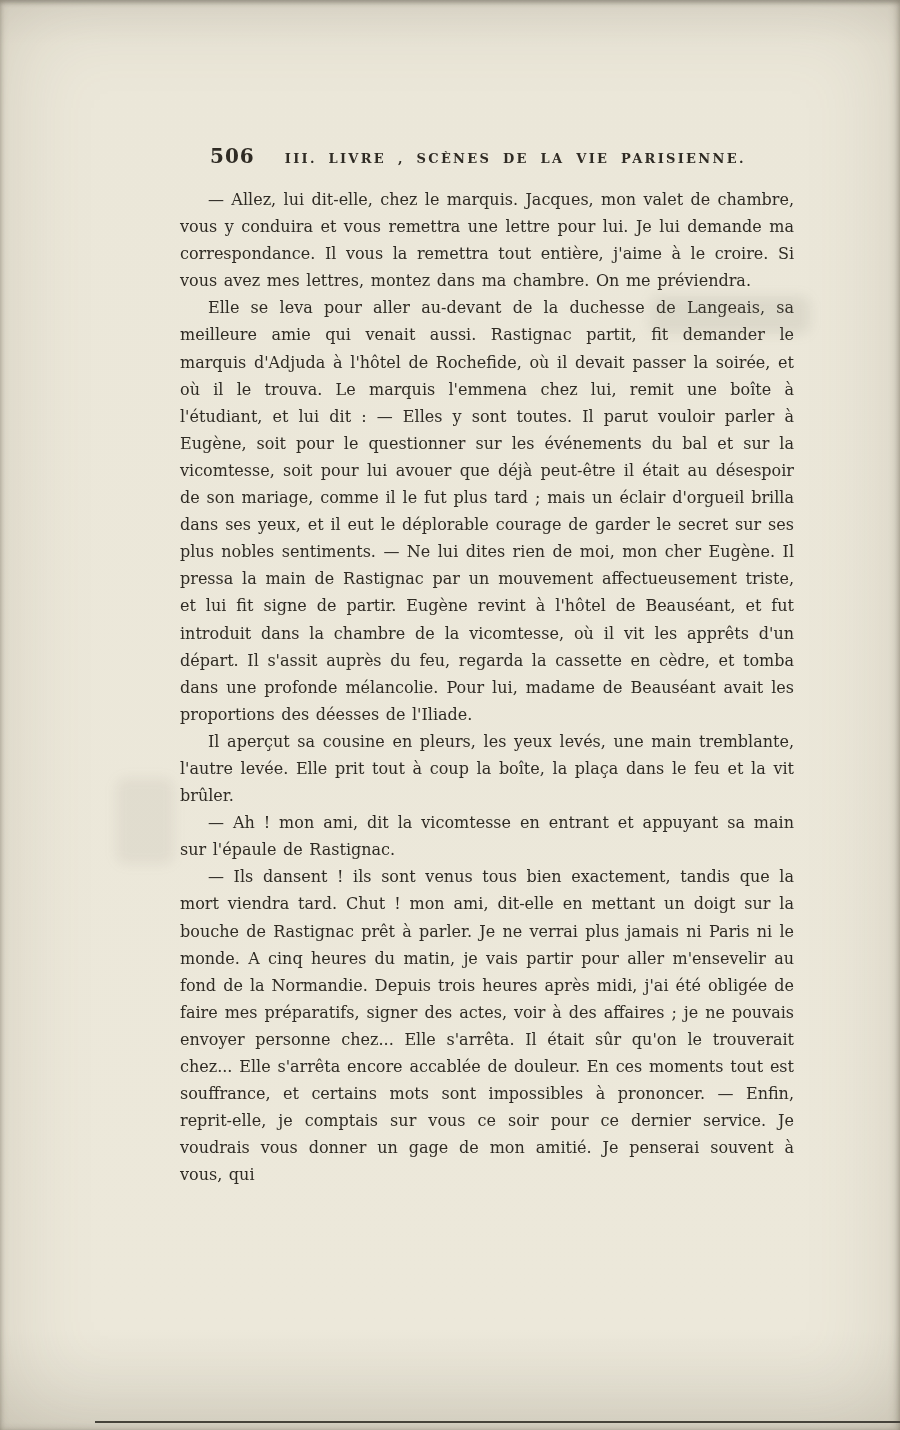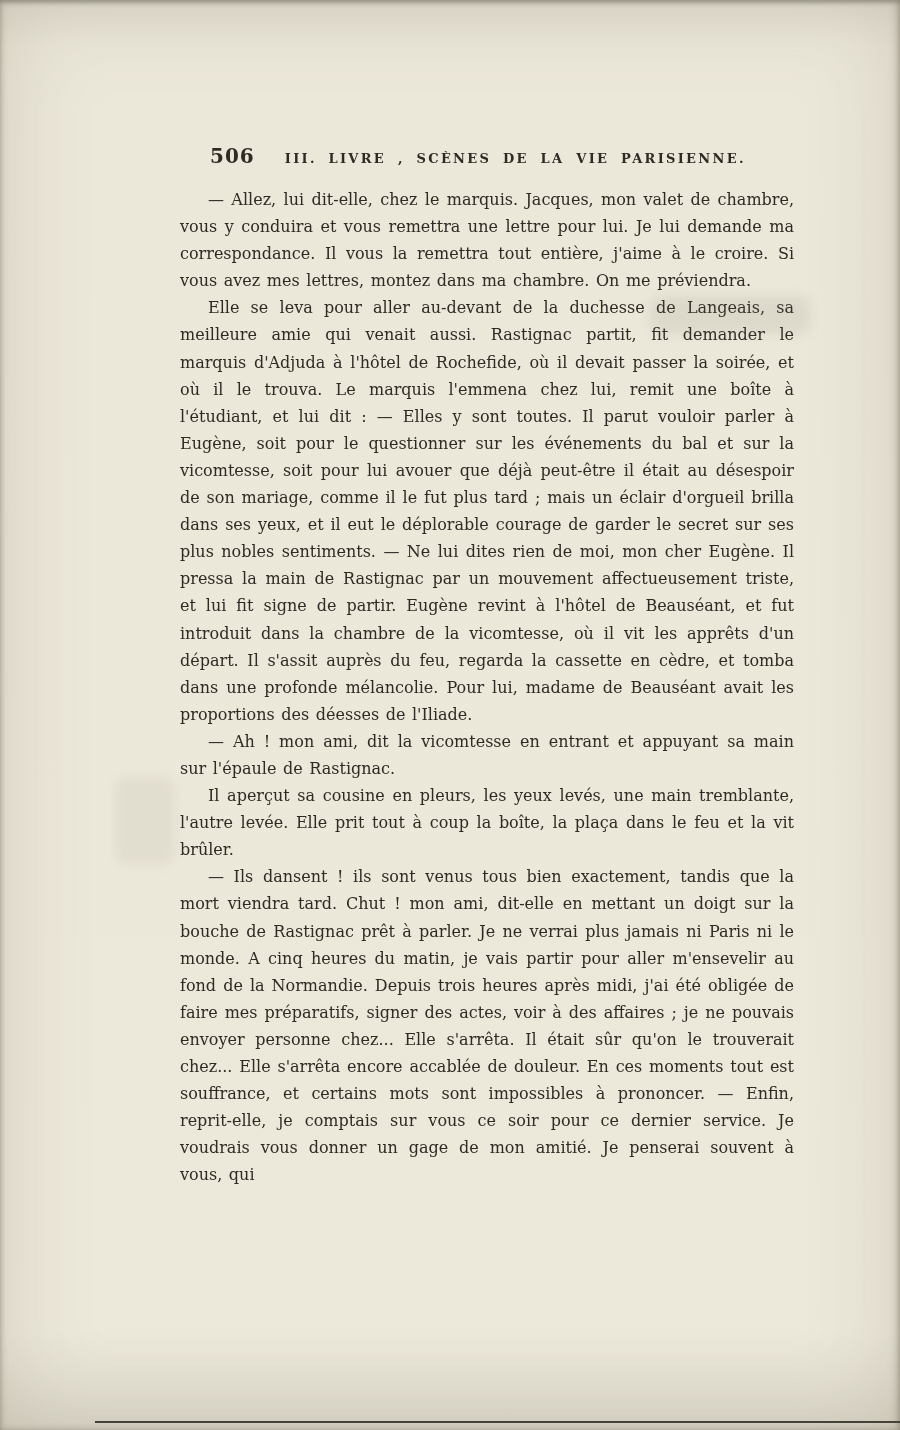--- a/index.html
+++ b/index.html
@@ -82,23 +82,23 @@
 
     <div class="header">
       <span class="pagenum">506</span>
       <span class="running">III. LIVRE , SCÈNES DE LA VIE PARISIENNE.</span>
     </div>
 
     <p class="para">— Allez, lui dit-elle, chez le marquis. Jacques, mon valet de chambre, vous y conduira et vous remettra une lettre pour lui. Je lui demande ma correspondance. Il vous la remettra tout entière, j'aime à le croire. Si vous avez mes lettres, montez dans ma chambre. On me préviendra.</p>
 
     <p class="para">Elle se leva pour aller au-devant de la duchesse de Langeais, sa meilleure amie qui venait aussi. Rastignac partit, fit demander le marquis d'Adjuda à l'hôtel de Rochefide, où il devait passer la soirée, et où il le trouva. Le marquis l'emmena chez lui, remit une boîte à l'étudiant, et lui dit : — Elles y sont toutes. Il parut vouloir parler à Eugène, soit pour le questionner sur les événements du bal et sur la vicomtesse, soit pour lui avouer que déjà peut-être il était au désespoir de son mariage, comme il le fut plus tard ; mais un éclair d'orgueil brilla dans ses yeux, et il eut le déplorable courage de garder le secret sur ses plus nobles sentiments. — Ne lui dites rien de moi, mon cher Eugène. Il pressa la main de Rastignac par un mouvement affectueusement triste, et lui fit signe de partir. Eugène revint à l'hôtel de Beauséant, et fut introduit dans la chambre de la vicomtesse, où il vit les apprêts d'un départ. Il s'assit auprès du feu, regarda la cassette en cèdre, et tomba dans une profonde mélancolie. Pour lui, madame de Beauséant avait les proportions des déesses de l'Iliade.</p>
 
+    <p class="para">Il aperçut sa cousine en pleurs, les yeux levés, une main tremblante, l'autre levée. Elle prit tout à coup la boîte, la plaça dans le feu et la vit brûler.</p>
+
     <p class="para">— Ah ! mon ami, dit la vicomtesse en entrant et appuyant sa main sur l'épaule de Rastignac.</p>
-
-    <p class="para">Il aperçut sa cousine en pleurs, les yeux levés, une main tremblante, l'autre levée. Elle prit tout à coup la boîte, la plaça dans le feu et la vit brûler.</p>
 
     <p class="para">— Ils dansent ! ils sont venus tous bien exactement, tandis que la mort viendra tard. Chut ! mon ami, dit-elle en mettant un doigt sur la bouche de Rastignac prêt à parler. Je ne verrai plus jamais ni Paris ni le monde. A cinq heures du matin, je vais partir pour aller m'ensevelir au fond de la Normandie. Depuis trois heures après midi, j'ai été obligée de faire mes préparatifs, signer des actes, voir à des affaires ; je ne pouvais envoyer personne chez... Elle s'arrêta. Il était sûr qu'on le trouverait chez... Elle s'arrêta encore accablée de douleur. En ces moments tout est souffrance, et certains mots sont impossibles à prononcer. — Enfin, reprit-elle, je comptais sur vous ce soir pour ce dernier service. Je voudrais vous donner un gage de mon amitié. Je penserai souvent à vous, qui</p>
 
   </div>
 
   <div class="smudge s1"></div>
   <div class="smudge s2"></div>
   <div class="bottom-line"></div>
 
 </div>

